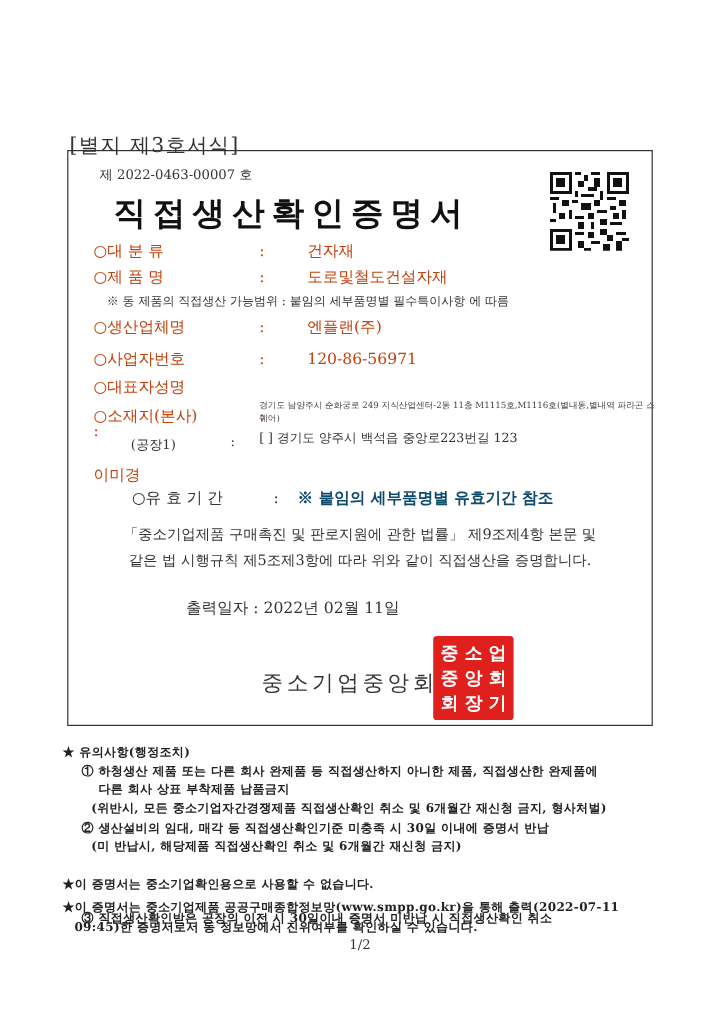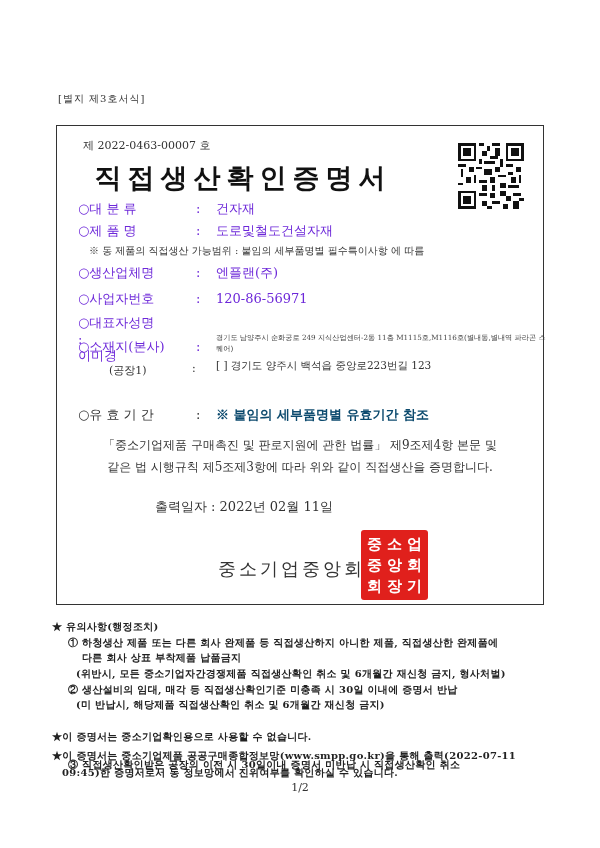--- a/index.html
+++ b/index.html
@@ -1,26 +1,26 @@
 <!DOCTYPE html>
 <html><head>
 <meta charset="utf-8">
 <style>
   html, body { margin:0; padding:0; background:#ffffff; }
   body { width:600px; height:848px; position:relative; overflow:hidden;
          font-family:"DejaVu Serif","Liberation Serif",serif; color:#2a2a2a; }
   .abs { position:absolute; white-space:nowrap; }
-  .form-label { left:58px; top:92px; font-size:10px; letter-spacing:1px; color:#333; }
+  .form-label { left:58px; top:110px; font-size:17px; letter-spacing:1px; color:#333; }
   .frame { position:absolute; left:56px; top:125px; width:488px; height:480px;
            border:1.6px solid #333; box-sizing:border-box; }
   .cert-no { left:83px; top:138px; font-size:11px; color:#333; }
   .title { left:0; width:486px; text-align:center; top:160px; font-size:27px; font-weight:bold;
            letter-spacing:6px; color:#111; }
   .qr { position:absolute; left:456px; top:143px; width:70px; height:66px; }
-  .row { position:absolute; left:78px; font-size:13px; color:#6d28d9; display:flex; align-items:baseline; }
+  .row { position:absolute; left:78px; font-size:13px; color:#c2410c; display:flex; align-items:baseline;gap:20px; }
   .row .lbl { display:inline-block; width:118px; letter-spacing:0; }
   .row .colon { display:inline-block; width:20px; text-align:left; }
   .row .val { display:inline-block; }
   .note { left:89px; top:244px; font-size:10px; color:#333; }
   .addr-hq { left:216px; top:332px; font-size:7.2px; line-height:11px; color:#444; white-space:normal; width:330px; }
   .factory-lbl { left:109px; top:363px; font-size:11px; color:#333; }
   .factory-colon { left:192px; top:362px; font-size:11px; color:#333; }
   .factory-val { left:216px; top:358px; font-size:10.5px; color:#333; white-space:normal; width:335px; line-height:14px; }
   .validity { left:78px; top:406px; font-size:13px; color:#333; }
   .validity .val { font-weight:bold; color:#0c4a6e; }
@@ -136,21 +136,21 @@
   <span class="lbl">○소재지(본사)</span>
   <span class="colon">:</span>
 </div>
 <div class="abs addr-hq">경기도 남양주시 순화궁로 249 지식산업센터-2동 11층 M1115호,M1116호(별내동,별내역 파라곤 스퀘어)</div>
 
 <div class="abs factory-lbl">(공장1)</div>
 <div class="abs factory-colon">:</div>
 <div class="abs factory-val">[                                    ] 경기도 양주시 백석읍 중앙로223번길 123</div>
 
 <div class="abs validity">
-  <span style="display:inline-block;width:118px;">○유   효   기   간</span><span style="display:inline-block;width:20px;">:</span><span class="val">※ 붙임의 세부품명별 유효기간 참조</span>
+  <span style="display:inline-block;width:118px;margin-left:32px;">○유   효   기   간</span><span style="display:inline-block;width:20px;">:</span><span class="val">※ 붙임의 세부품명별 유효기간 참조</span>
 </div>
 
 <div class="abs law" style="top:437px;">「중소기업제품 구매촉진 및 판로지원에 관한 법률」 제9조제4항 본문 및</div>
 <div class="abs law" style="top:459px;">같은 법 시행규칙 제5조제3항에 따라 위와 같이 직접생산을 증명합니다.</div>
 
 <div class="abs issue-date">출력일자 : 2022년 02월 11일</div>
 
 <div class="abs issuer">중소기업중앙회장</div>
 
 <div class="seal">

